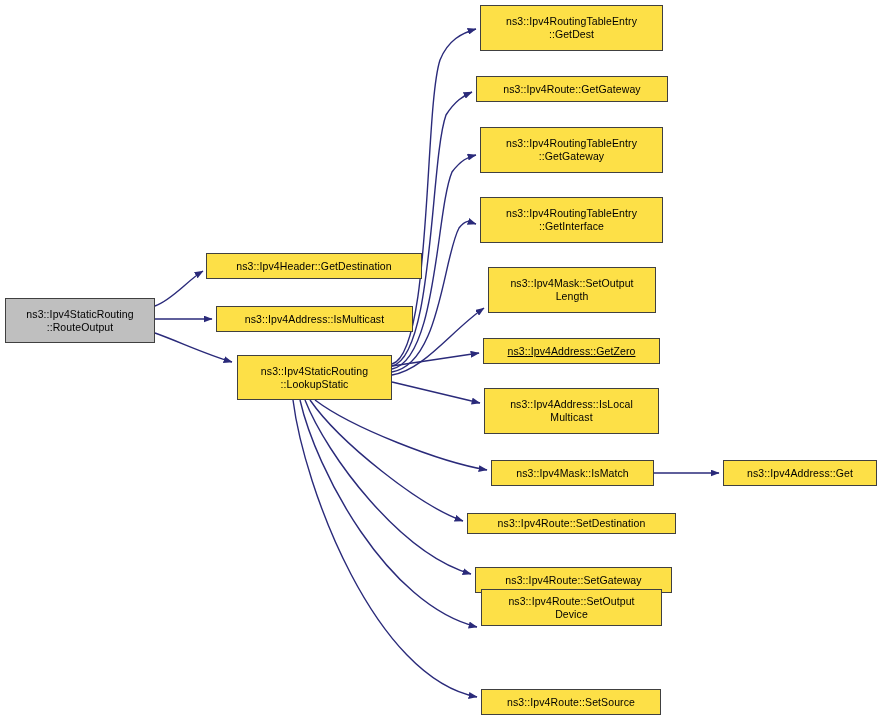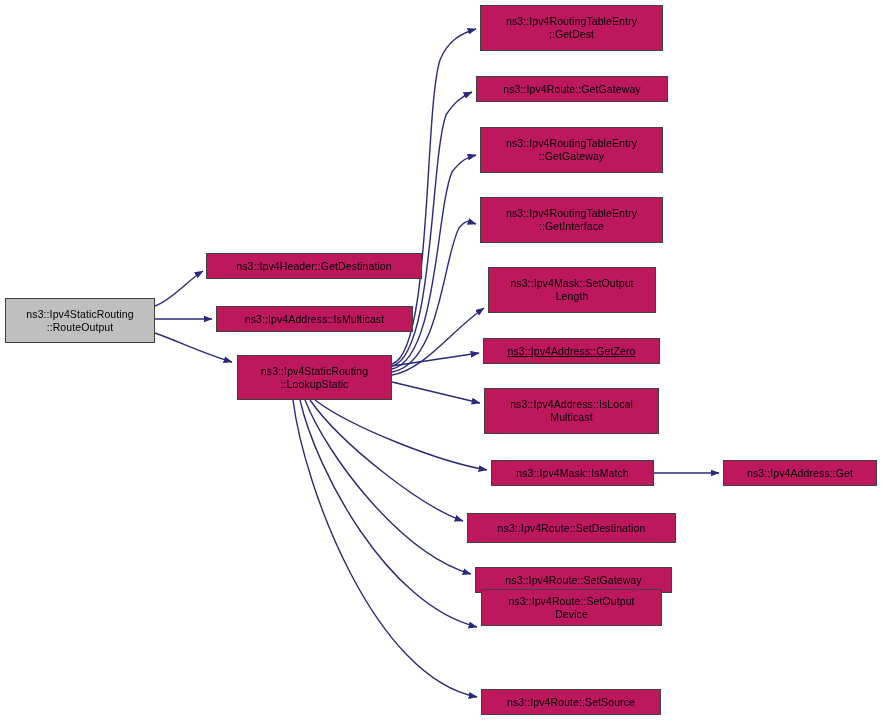--- a/index.html
+++ b/index.html
@@ -25,21 +25,21 @@
     left: 0;
     top: 0;
     width: 883px;
     height: 723px;
     pointer-events: none;
   }
   .node {
     position: absolute;
     box-sizing: border-box;
     border: 1px solid #404040;
-    background: #be185d;
+    background: #fde047;
     color: #000000;
     font-size: 10.5px;
     line-height: 13px;
     letter-spacing: 0.1px;
     text-align: center;
     display: flex;
     align-items: center;
     justify-content: center;
     white-space: pre-line;
     cursor: default;
@@ -98,19 +98,19 @@
 ::GetGateway</span></div>
       <div class="node" style="left: 480px; top: 197px; width: 183px; height: 46px;"><span class="node-label">ns3::Ipv4RoutingTableEntry
 ::GetInterface</span></div>
       <div class="node" style="left: 488px; top: 267px; width: 168px; height: 46px;"><span class="node-label">ns3::Ipv4Mask::SetOutput
 Length</span></div>
       <div class="node" style="left: 483px; top: 338px; width: 177px; height: 26px; text-decoration: underline;"><span class="node-label">ns3::Ipv4Address::GetZero</span></div>
       <div class="node" style="left: 484px; top: 388px; width: 175px; height: 46px;"><span class="node-label">ns3::Ipv4Address::IsLocal
 Multicast</span></div>
       <div class="node" style="left: 491px; top: 460px; width: 163px; height: 26px;"><span class="node-label">ns3::Ipv4Mask::IsMatch</span></div>
       <div class="node" style="left: 723px; top: 460px; width: 154px; height: 26px;"><span class="node-label">ns3::Ipv4Address::Get</span></div>
-      <div class="node" style="left: 467px; top: 513px; width: 209px; height: 30px;"><span class="node-label">ns3::Ipv4Route::SetDestination</span></div>
+      <div class="node" style="left: 467px; top: 513px; width: 209px; height: 21px;"><span class="node-label">ns3::Ipv4Route::SetDestination</span></div>
       <div class="node" style="left: 475px; top: 567px; width: 197px; height: 26px;"><span class="node-label">ns3::Ipv4Route::SetGateway</span></div>
       <div class="node" style="left: 481px; top: 589px; width: 181px; height: 37px;"><span class="node-label">ns3::Ipv4Route::SetOutput
 Device</span></div>
       <div class="node" style="left: 481px; top: 689px; width: 180px; height: 26px;"><span class="node-label">ns3::Ipv4Route::SetSource</span></div>
     </div>
 </div>
 
 </body></html>

